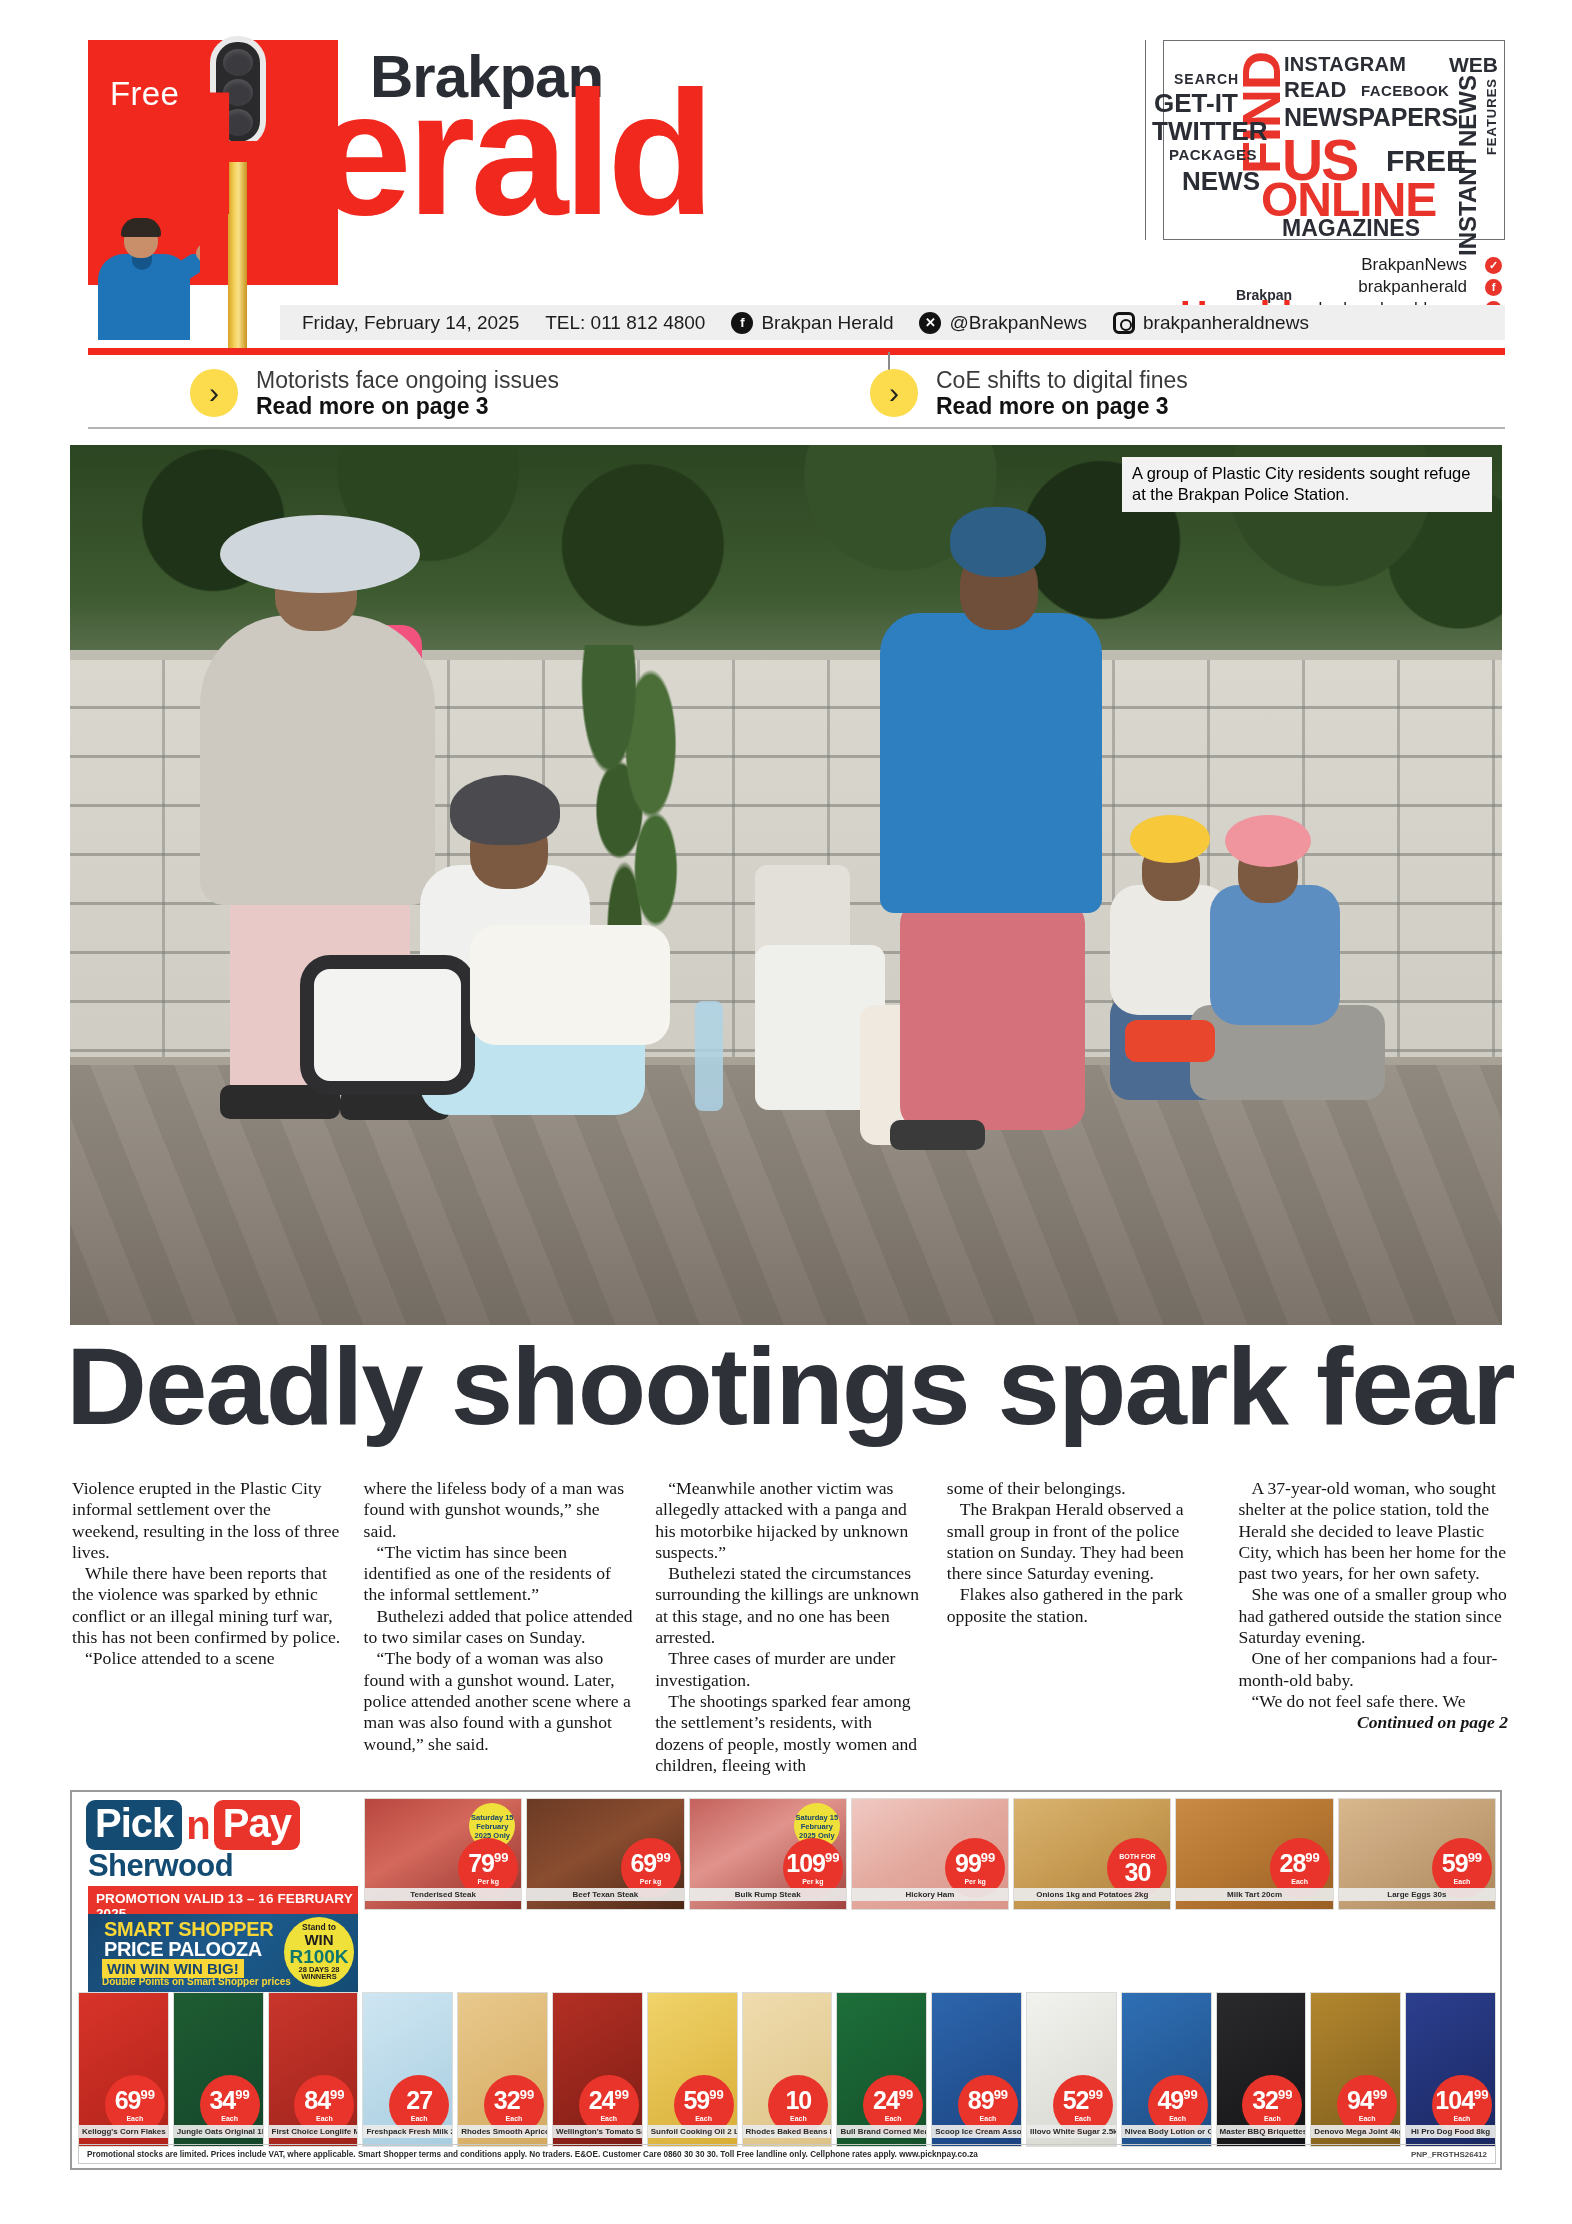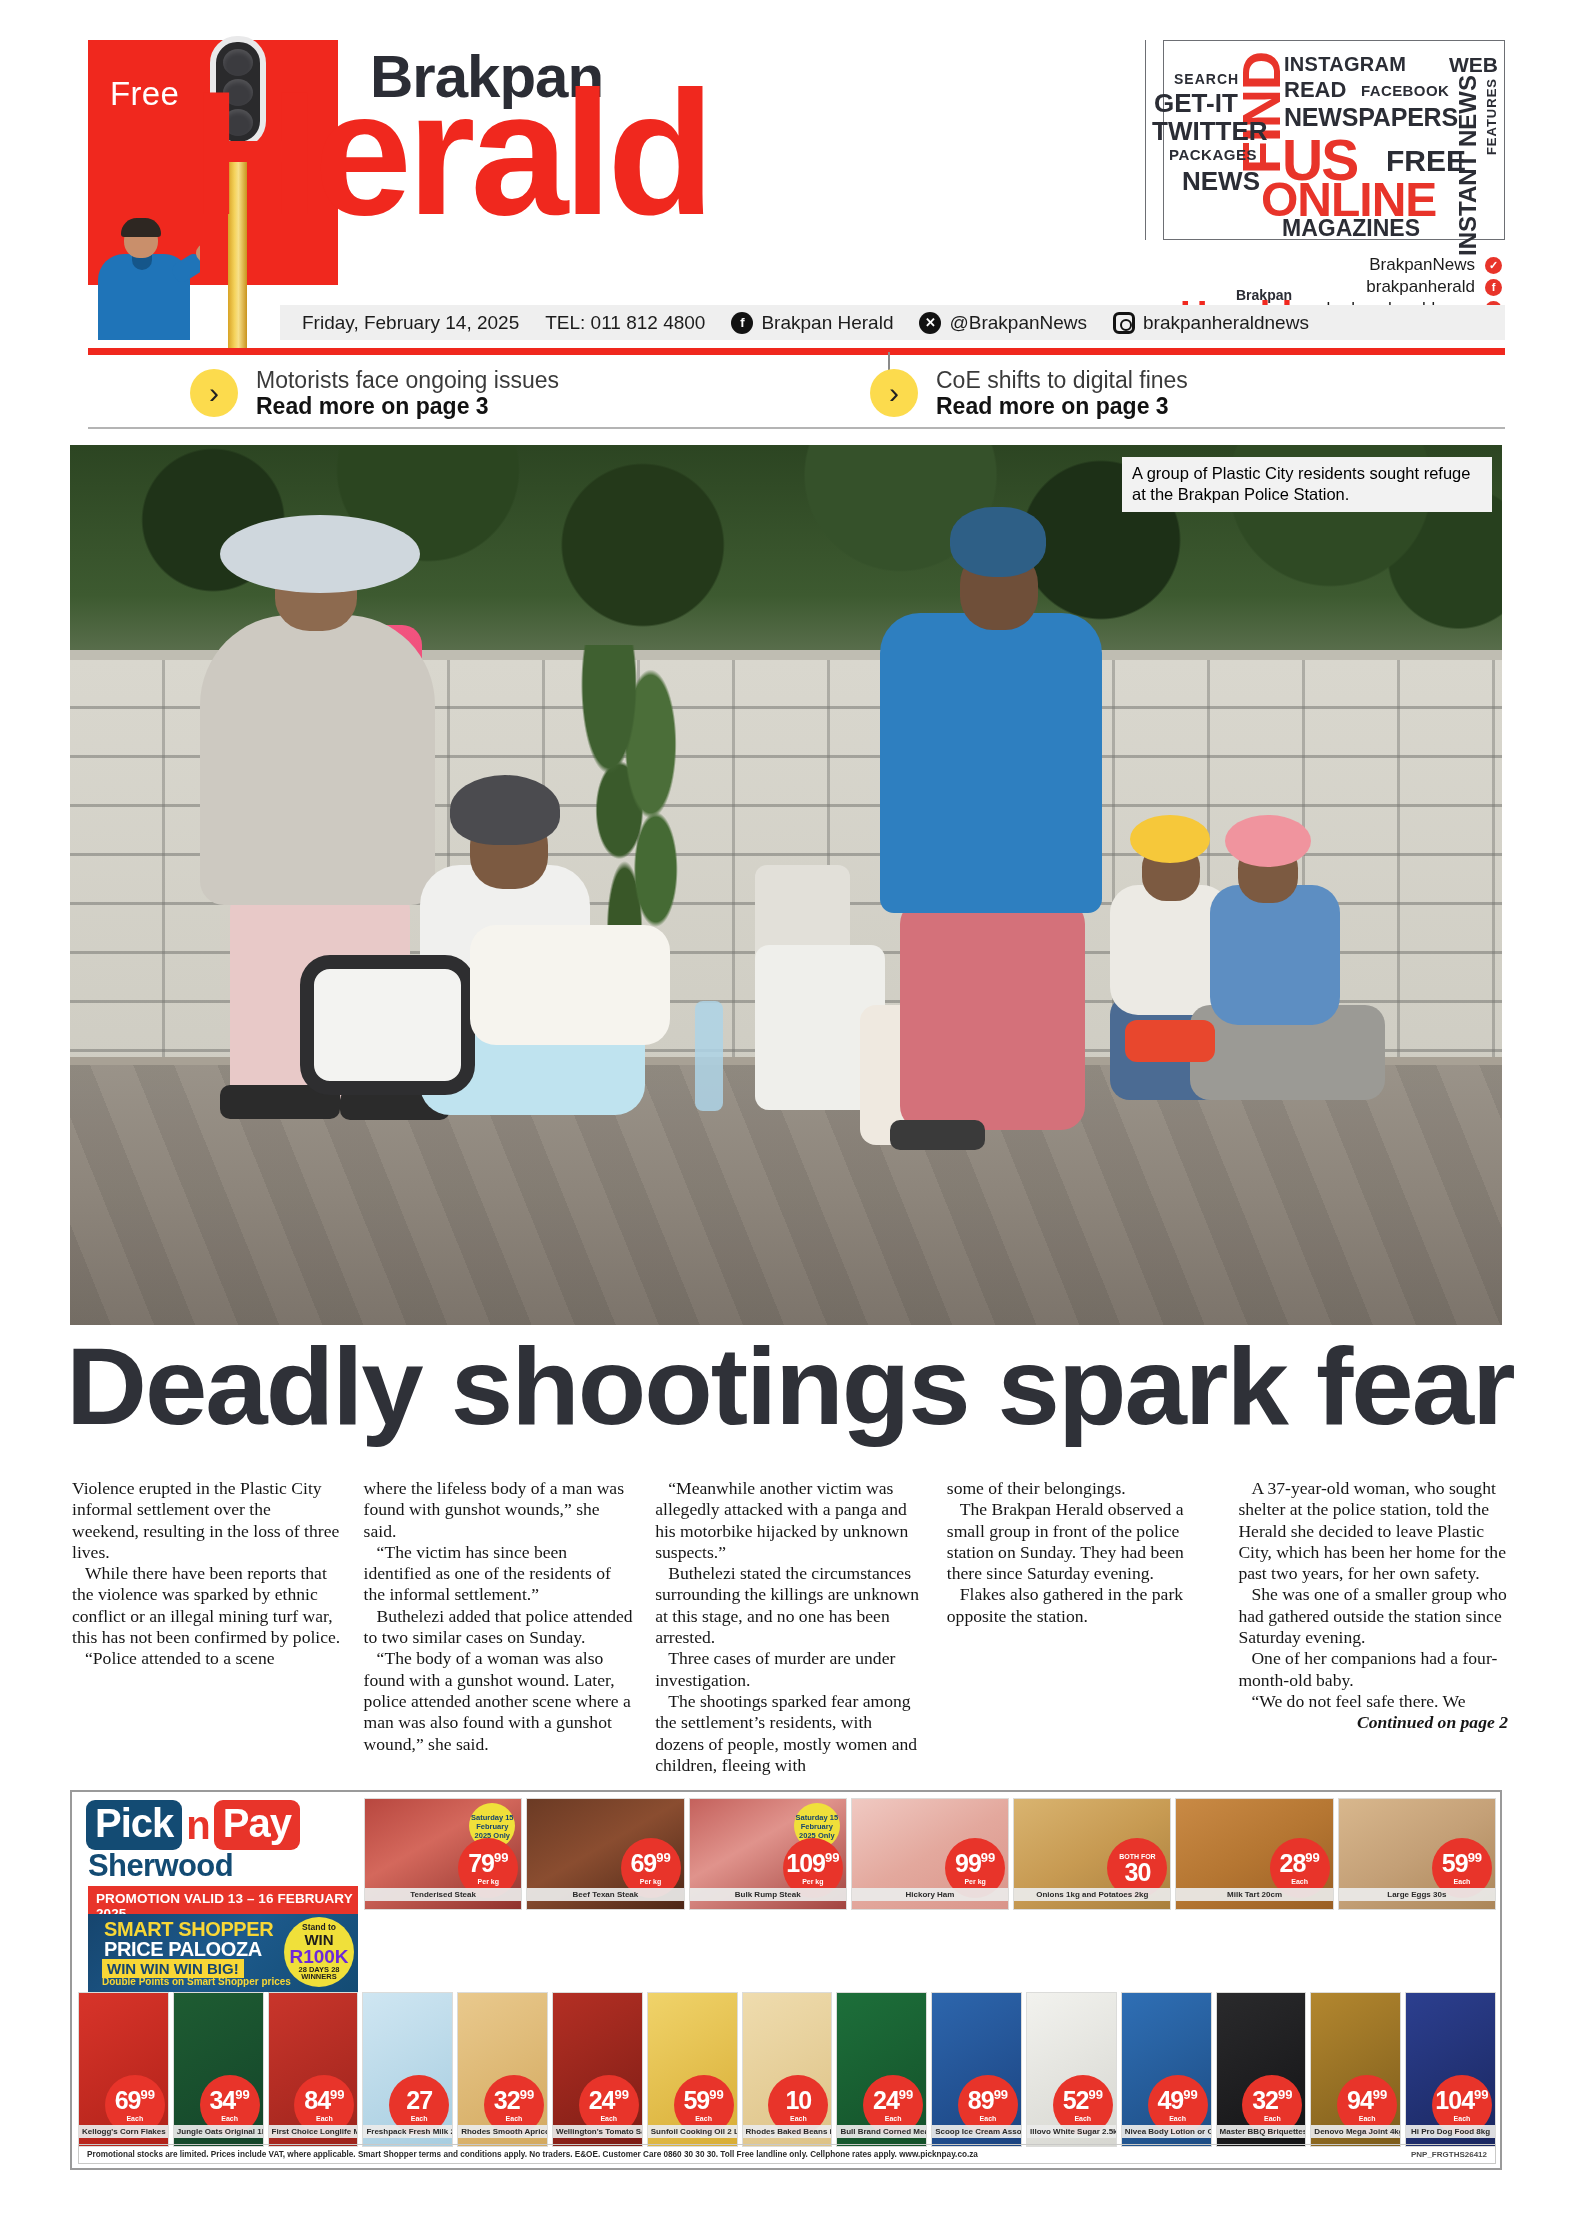--- a/index.html
+++ b/index.html
@@ -141,21 +141,21 @@
   .mini-logo .mini-herald {
     position:absolute; left:0px; top:7px;
     font-size:38px; font-weight:700; color:#f0281e; letter-spacing:-1.2px;
   }
 
   .social-list {
     position:absolute; right:70px; top:255px;
     text-align:right; font-size:17px; color:#1c1c1c;
     line-height:20px;
   }
-  .social-row { display:flex; justify-content:flex-end; align-items:center; gap:10px; margin-bottom:2px; }
+  .social-row { display:flex; justify-content:flex-end; align-items:center; gap:18px; margin-bottom:2px; }
   .sico { width:17px; height:17px; border-radius:50%; background:#e8342a;
           display:inline-flex; align-items:center; justify-content:center;
           color:#fff; font-size:11px; font-weight:700; line-height:1; }
 
   
   .date-bar {
     position:absolute; left:280px; top:305px;
     width:1225px; height:35px;
     background:#efefef;
     display:flex; align-items:center; gap:26px;
@@ -405,21 +405,21 @@
   .pp-l4 { position:absolute; left:14px; top:63px; color:#f8d736; font-weight:700;
            font-size:10px; line-height:10px; }
   .pp-badge {
     position:absolute; right:4px; top:3px; width:70px; height:70px;
     border-radius:50%; background:#f0e03a; text-align:center;
     display:flex; flex-direction:column; align-items:center; justify-content:center;
     line-height:1;
   }
   .pp-badge .b1 { font-size:8.5px; font-weight:700; color:#1d1d1d; }
   .pp-badge .b2 { font-size:15px; font-weight:700; color:#1d1d1d; }
-  .pp-badge .b3 { font-size:19px; font-weight:700; color:#6d28d9; }
+  .pp-badge .b3 { font-size:19px; font-weight:700; color:#0f766e; }
   .pp-badge .b4 { font-size:7.5px; font-weight:700; color:#1d1d1d; }
 
   .ad-grid-top {
     position:absolute; left:292px; top:6px; width:1132px; height:112px;
     display:flex; gap:4px;
   }
   .ad-grid-bot {
     position:absolute; left:6px; top:200px; width:1418px; height:155px;
     display:flex; gap:4px;
   }

